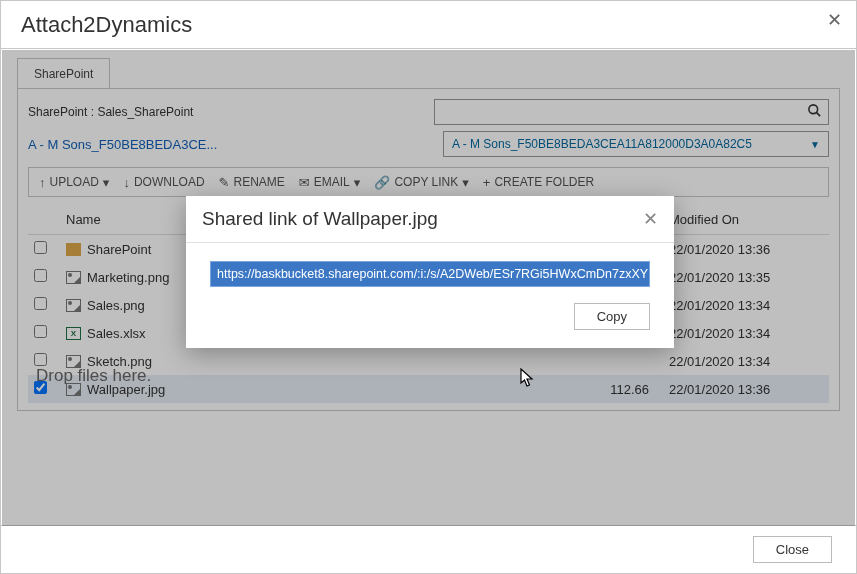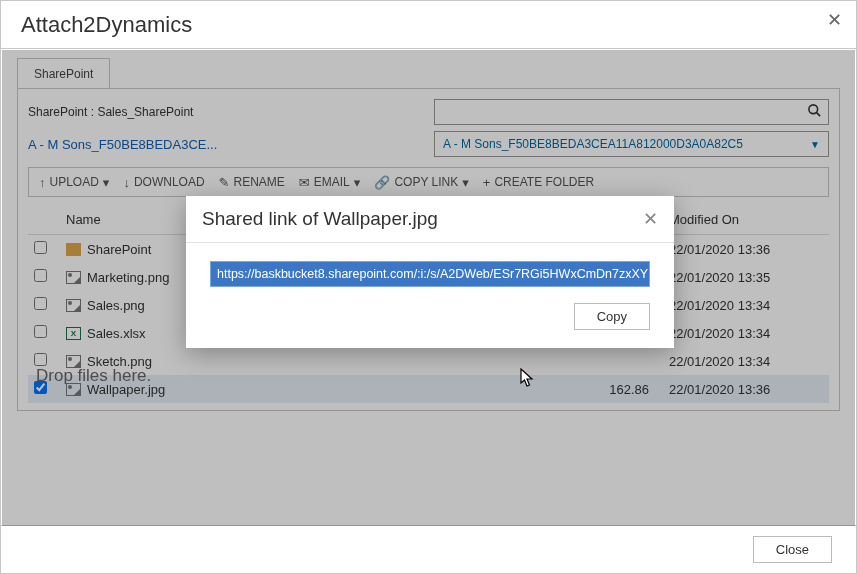--- a/index.html
+++ b/index.html
@@ -24,21 +24,21 @@
 .panel { border: 1px solid #c7c7c7; padding: 10px 10px 0 10px; background: #fff; height: 323px; position: relative; }
 
 
 .row1 { display: flex; align-items: center; gap: 10px; margin-bottom: 6px; }
 .label1 { flex: 0 0 396px; font-size: 12px; color: #333; }
 .searchbox { flex: 1; display: flex; align-items: center; border: 1px solid #999; height: 26px; padding: 0 6px; }
 .searchbox input { flex: 1; border: none; outline: none; font-size: 13px; background: transparent; }
 .search-icon { font-size: 15px; color: #333; }
 
 
-.row2 { display: flex; align-items: center; gap: 10px; margin-bottom: 10px; }
+.row2 { display: flex; align-items: center; gap: 19px; margin-bottom: 10px; }
 .link2 { flex: 0 0 396px; font-size: 13px; color: #1160b7; }
 .dropdown { flex: 1; border: 1px solid #999; height: 26px; display: flex; align-items: center; padding: 0 8px; font-size: 12px; color: #0369a1; justify-content: space-between; }
 .caret { font-size: 10px; }
 
 
 .toolbar { border: 1px solid #c7c7c7; height: 30px; display: flex; align-items: center; padding: 0 4px; gap: 2px; margin-bottom: 8px; }
 .tbtn { display: flex; align-items: center; gap: 4px; padding: 0 6px; font-size: 12px; color: #555; height: 28px; }
 .tbtn .ic { font-size: 13px; }
 
 
@@ -202,21 +202,21 @@
               </div>
               <div class="col-size"></div>
               <div class="col-mod">22/01/2020 13:34</div>
             </div>
             <div class="trow sel">
               <div class="col-ch"><input type="checkbox" checked="" style=""></div>
               <div class="col-name fname">
                 <span class="ficon img"></span>
                 <span>Wallpaper.jpg</span>
               </div>
-              <div class="col-size">162.86</div>
+              <div class="col-size">112.66</div>
               <div class="col-mod">22/01/2020 13:36</div>
             </div>
           </div>
       </div>
 
       <div class="dropzone">Drop files here.</div>
 
     </div>
   </div>
 

